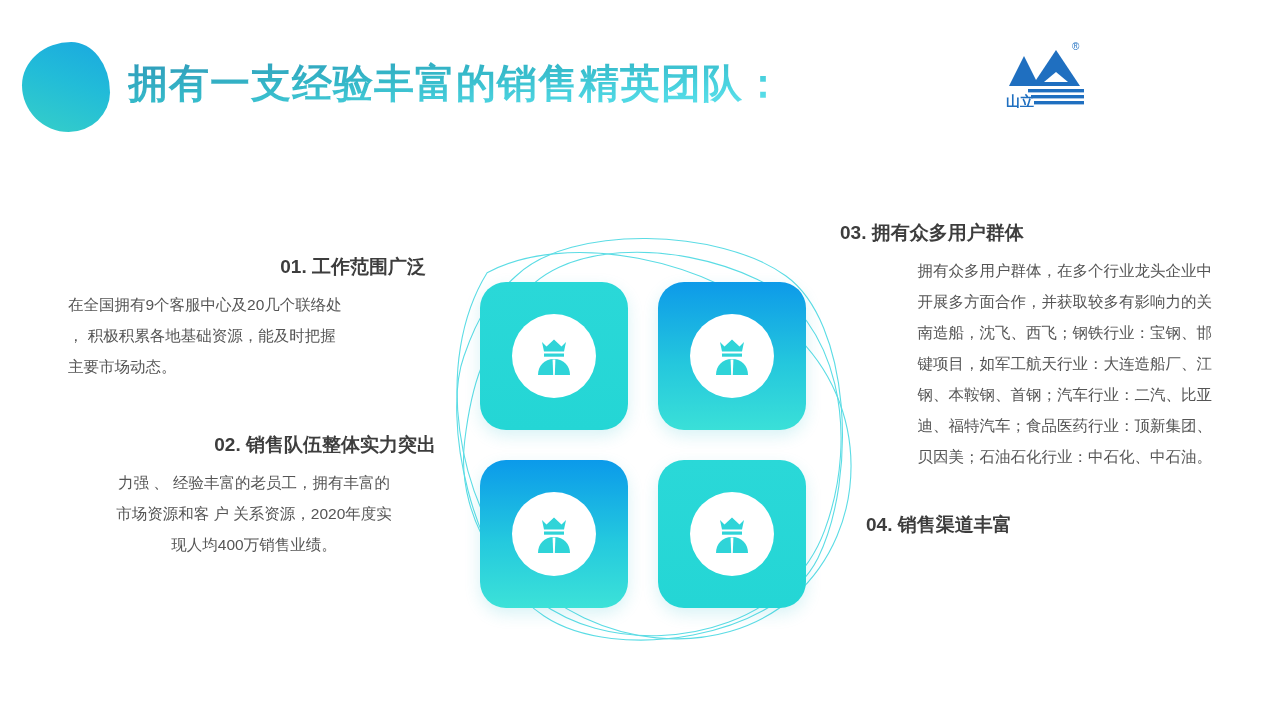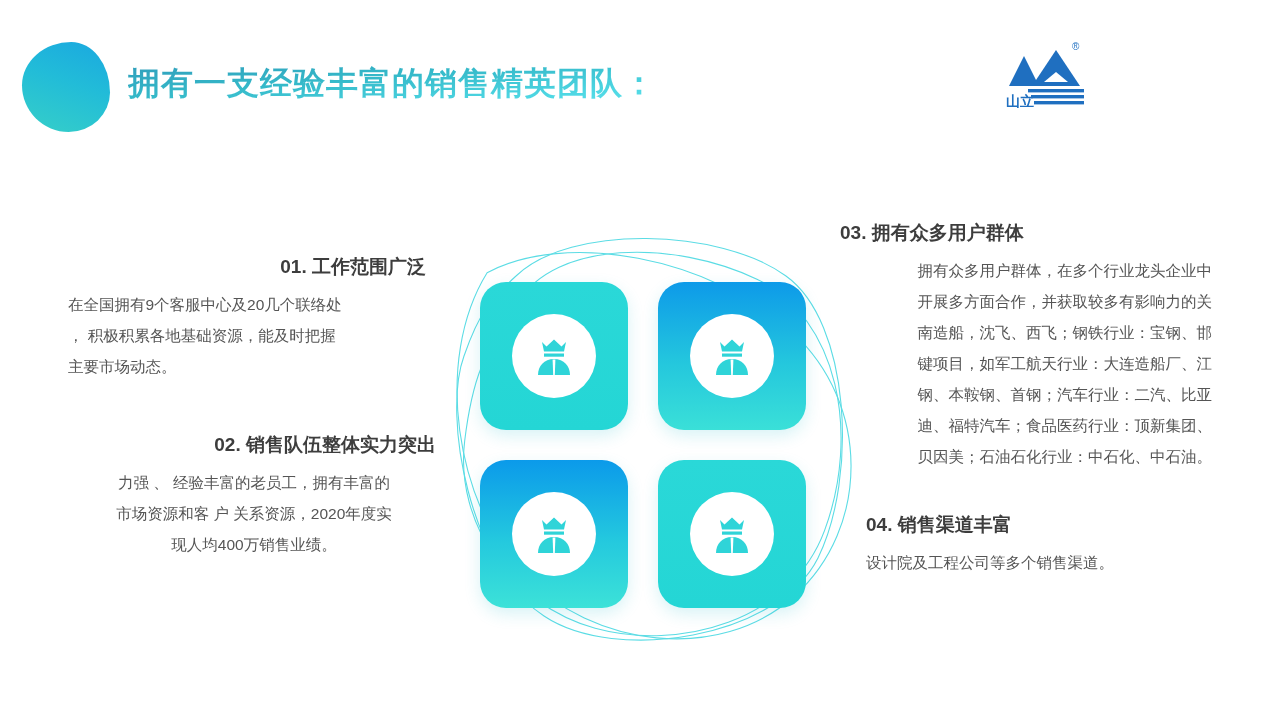--- a/index.html
+++ b/index.html
@@ -29,21 +29,21 @@
     top: 42px;
     width: 88px;
     height: 90px;
     background: linear-gradient(200deg, #1aa8e0 0%, #22bcd8 45%, #36cfc8 100%);
     border-radius: 56% 44% 47% 53% / 48% 56% 44% 52%;
   }
   .header-title {
     position: absolute;
     left: 128px;
     top: 57px;
-    font-size: 32px;
+    font-size: 40px;
     font-weight: 700;
     letter-spacing: 1px;
     line-height: 52px;
     white-space: nowrap;
     background: linear-gradient(175deg, #2f98b8 0%, #35b9c9 42%, #4fd8e4 78%, #63e2ec 100%);
     -webkit-background-clip: text;
     background-clip: text;
     color: transparent;
     text-decoration: underline;
     -webkit-text-fill-color: transparent;
@@ -290,15 +290,14 @@
     <div>键项目，如军工航天行业：大连造船厂、江</div>
     <div>钢、本鞍钢、首钢；汽车行业：二汽、比亚</div>
     <div>迪、福特汽车；食品医药行业：顶新集团、</div>
     <div>贝因美；石油石化行业：中石化、中石油。</div>
   </div>
 </div>
 
 <div class="block block-04">
   <div class="block-title">04. 销售渠道丰富</div>
   <div class="block-body">
-    <div>设计院及工程公司等多个销售渠道。</div>
   </div>
 </div>
 
 </body></html>

